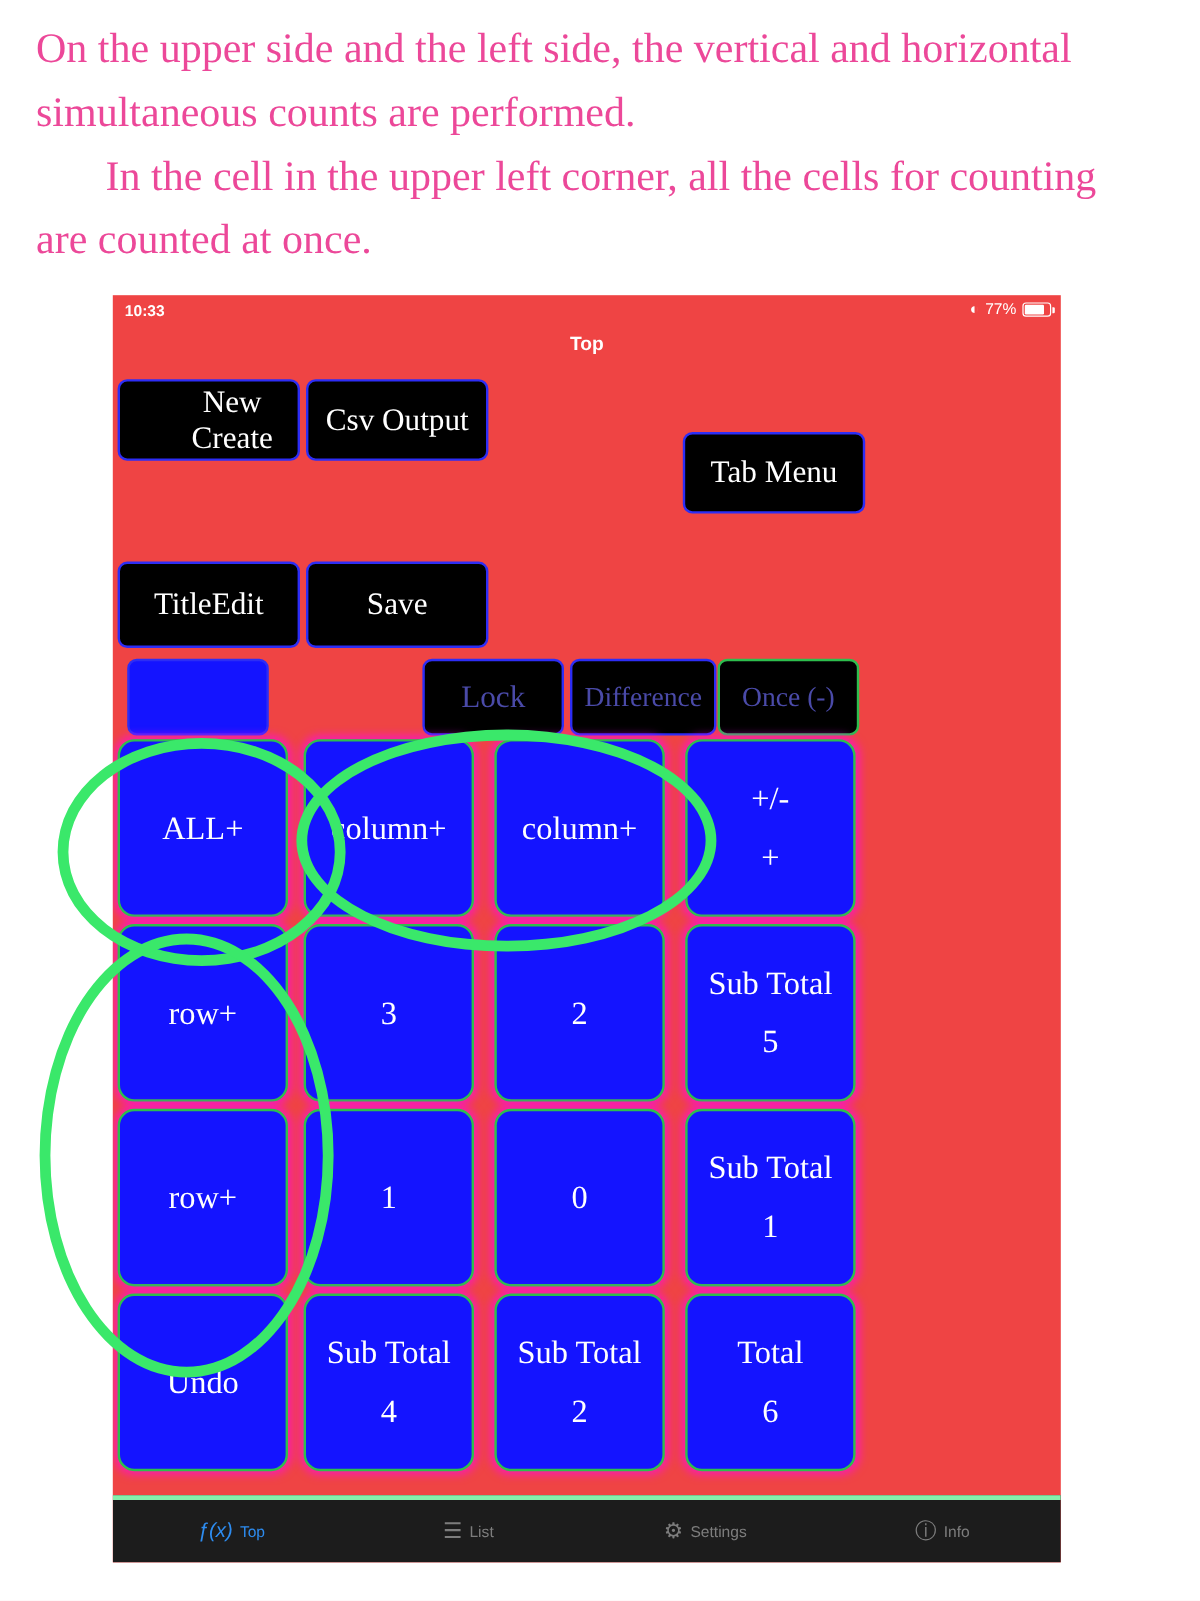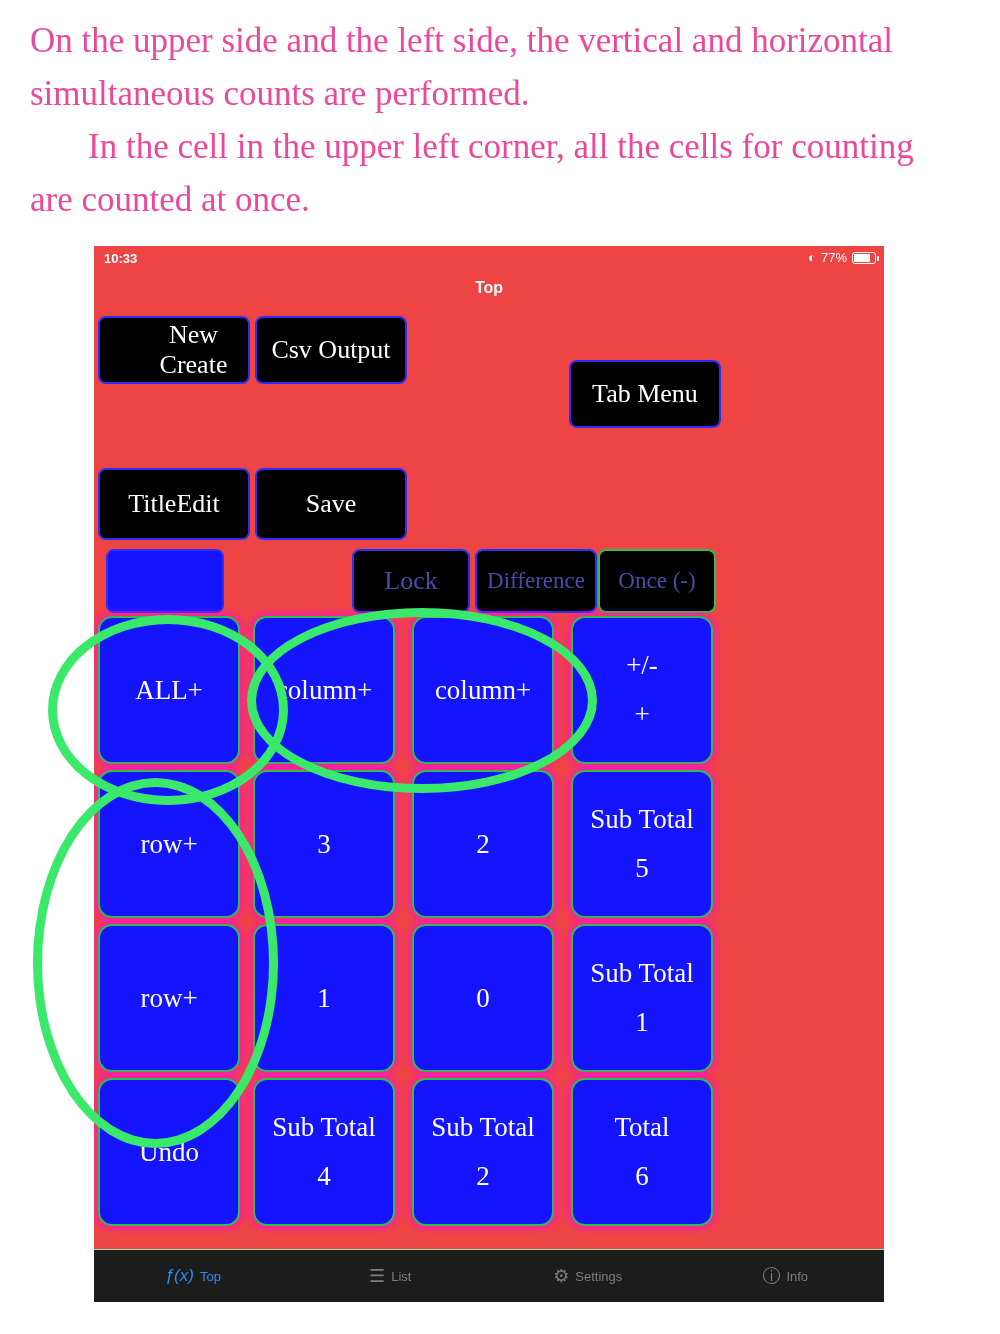--- a/index.html
+++ b/index.html
@@ -143,21 +143,21 @@
   .cell .val { display: block; margin-top: 18px; font-size: 27px; }
   .cell.center-only { justify-content: center; }
 
   
   .tabbar {
     position: absolute;
     left: 0; bottom: 0;
     width: 100%;
     height: 52px;
     background: #1c1c1c;
-    border-top: 1px solid #86efac;
+    border-top: 4px solid #86efac;
     display: flex;
   }
   .tabitem {
     flex: 1;
     display: flex;
     align-items: center;
     justify-content: center;
     gap: 6px;
     color: #7d7d7d;
     font-family: "Liberation Sans", sans-serif;

